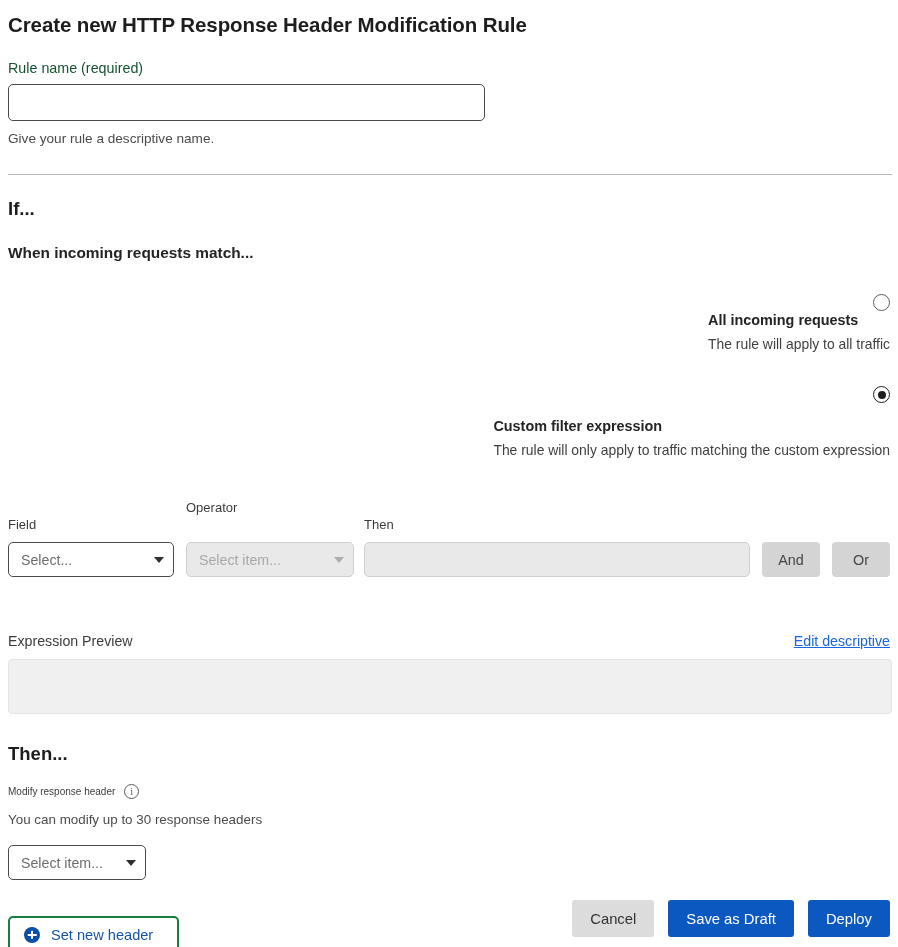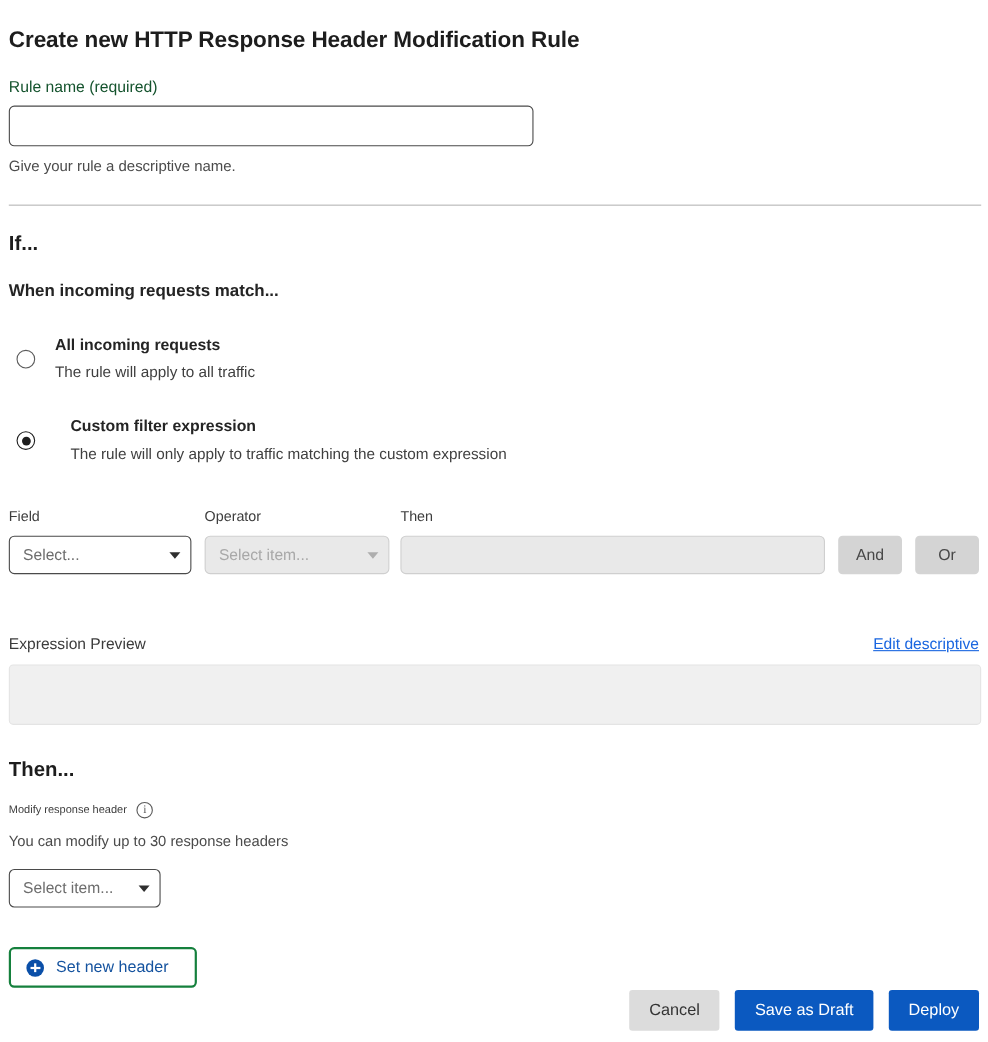--- a/index.html
+++ b/index.html
@@ -13,21 +13,21 @@
     font-family: "Liberation Sans", sans-serif;
     color: #313131;
     overflow: hidden;
     position: relative;
   }
   .page {
     position: relative;
     width: 898px;
     height: 947px;
     box-sizing: border-box;
-    padding: 16px 8px;
+    padding: 4px 8px;
   }
 
   
   .page-title {
     font-size: 20.5px;
     font-weight: bold;
     color: #1d1d1d;
     letter-spacing: -0.1px;
     margin: 0;
     padding-top: 8px;
@@ -84,22 +84,23 @@
     font-size: 15.4px;
     font-weight: bold;
     color: #242424;
     line-height: 20px;
     margin-top: 22px;
   }
 
   
   .radio-row {
     display: flex;
-    align-items: center;
+    align-items: flex-end;
     margin-top: 30px;
+    flex-direction: column;
   }
   .radio-row.second { margin-top: 32px; gap: 14px; }
   .radio-mark {
     flex: 0 0 auto;
     width: 17px;
     height: 17px;
     border-radius: 50%;
     border: 1.4px solid #5c5c5c;
     background: #ffffff;
     box-sizing: border-box;
@@ -134,21 +135,21 @@
   }
 
   
   .builder {
     margin-top: 40px;
     display: flex;
     align-items: flex-end;
   }
   .builder-col { display: flex; flex-direction: column; }
   .builder-col.field { width: 166px; }
-  .builder-col.operator { width: 168px; margin-left: 12px; }
+  .builder-col.operator { width: 168px; margin-left: 12px; gap: 17px; }
   .builder-col.value { flex: 1 1 auto; margin-left: 10px; }
   .col-label {
     font-size: 13px;
     color: #3c3c3c;
     line-height: 18px;
     margin-bottom: 8px;
   }
 
   .select-box {
     box-sizing: border-box;

